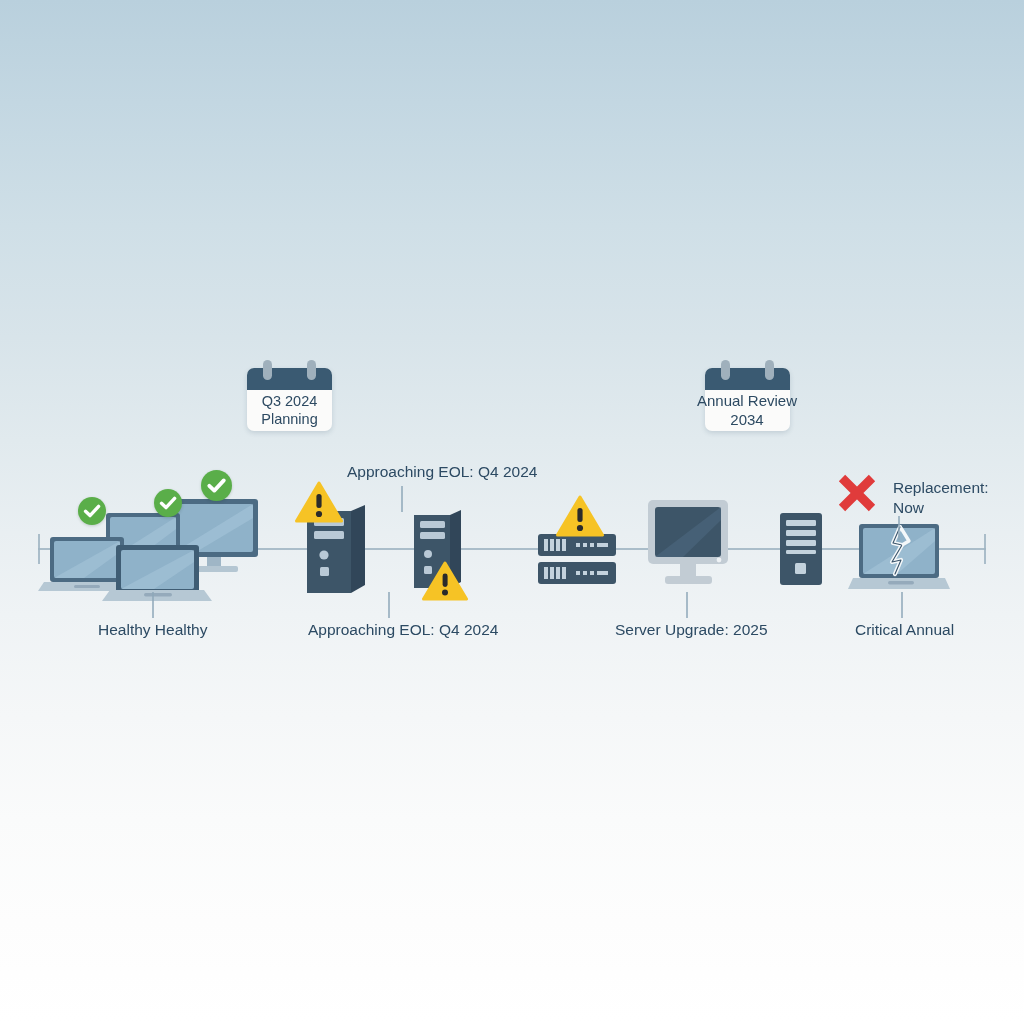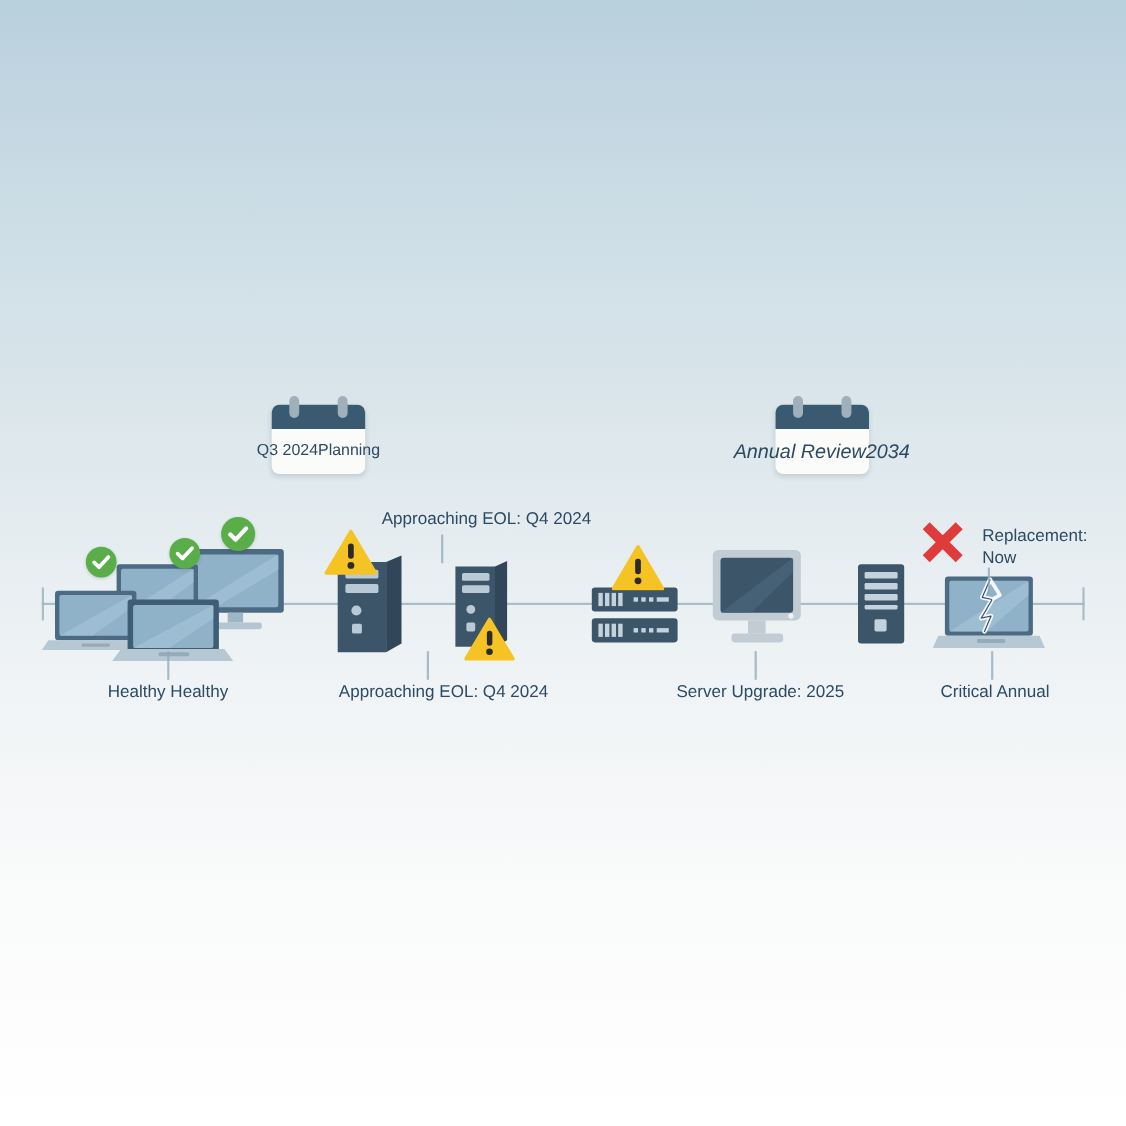--- a/index.html
+++ b/index.html
@@ -76,31 +76,31 @@
     border-radius: 5px;
     background: #9fb0bc;
   }
   .cal-body {
     position: absolute;
     left: 0;
     top: 22px;
     width: 100%;
     height: calc(100% - 22px);
     display: flex;
-    flex-direction: row;
+    flex-direction: column;
     align-items: center;
     justify-content: center;
     line-height: 1.22;
   }
   .cal-line {
     color: #2d4a62;
     font-size: 14.5px;
     white-space: nowrap;
   }
-  .cal-wide .cal-line { font-size: 18px; font-style: italic; }
+  .cal-wide .cal-line { font-size: 15px; }
 
   
   .label {
     position: absolute;
     color: #2c4a63;
     font-size: 15.5px;
     white-space: nowrap;
     line-height: 1.32;
   }
 

